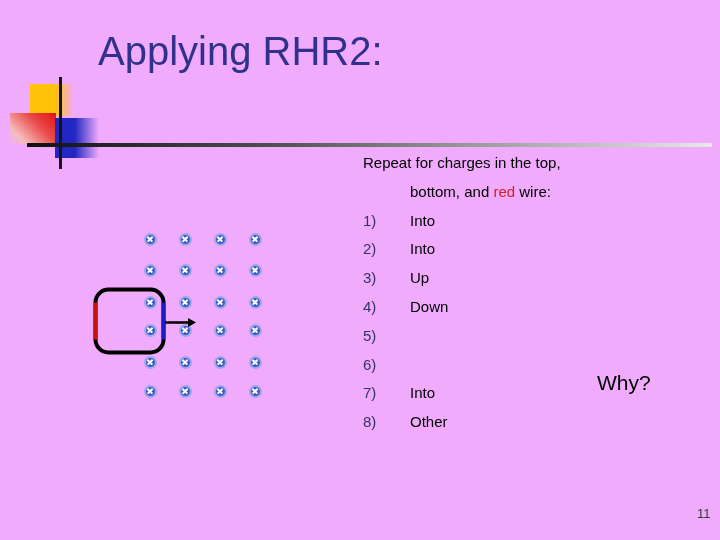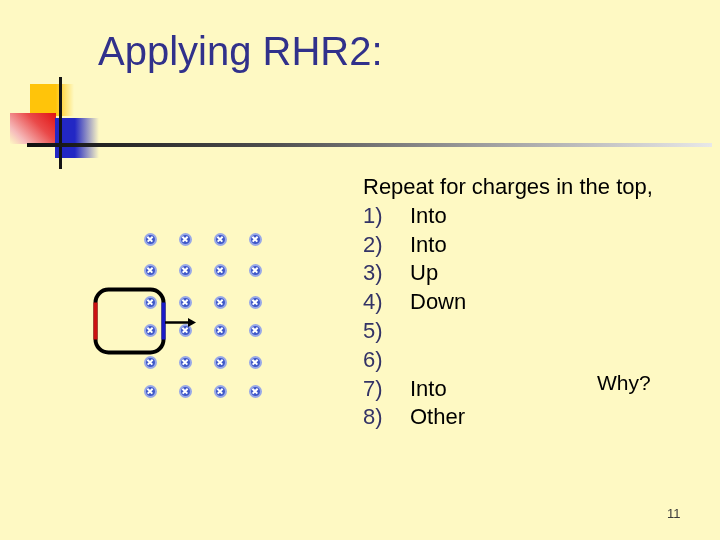--- a/index.html
+++ b/index.html
@@ -2,21 +2,21 @@
 <html style="--title-color: #31318b; --list-number: #333366; --highlight-red: #cc2222; --symbol-fill: #3f58c8; --symbol-ring: #98a8e8; --deco-yellow: #ffc40a; --deco-red: #e11212; --deco-blue: #2227c4;"><head>
 <meta charset="utf-8">
 <style>
   * { margin: 0; padding: 0; box-sizing: border-box; }
   html, body { background: #ffffff; }
   body {
     font-family: "Liberation Sans", sans-serif;
     width: 720px; height: 540px;
     position: relative; overflow: hidden;
   }
-  .slide { position: absolute; left: 0; top: 0; width: 720px; height: 540px; background: #fef9c3; text-decoration: underline; }
+  .slide { position: absolute; left: 0; top: 0; width: 720px; height: 540px; background: #f0abfc; text-decoration: underline; }
 
   
   .deco-yellow {
     position: absolute; left: 30px; top: 84px; width: 44px; height: 32px;
     background: linear-gradient(90deg, var(--deco-yellow,#ffc40a) 0%, var(--deco-yellow,#ffc40a) 58%, rgba(255,196,10,0) 100%);
   }
   .deco-red {
     position: absolute; left: 10px; top: 113px; width: 46px; height: 31px;
     background: linear-gradient(225deg, var(--deco-red,#e11212) 0%, #ea4a4a 38%, #f6bcbc 78%, rgba(255,255,255,0) 100%);
   }
@@ -52,35 +52,35 @@
     content: ""; position: absolute; left: 50%; top: 50%;
     width: 7px; height: 1.6px; background: #ffffff;
   }
   .fsym::before { transform: translate(-50%,-50%) rotate(45deg); }
   .fsym::after  { transform: translate(-50%,-50%) rotate(-45deg); }
 
   .loop-svg { position: absolute; left: 85px; top: 280px; }
 
   
   .body-text {
-    position: absolute; left: 363px; top: 173px; width: 340px;
-    font-size: 22px; line-height: 28.8px; color: #000;
+    position: absolute; left: 363px; top: 149px; width: 340px;
+    font-size: 15px; line-height: 28.8px; color: #000;
   }
   .intro-l2 { padding-left: 47px; }
   .red-word { color: var(--highlight-red, #cc2222); }
   .lrow { display: flex; }
   .lnum { width: 47px; flex: 0 0 47px; color: var(--list-number, #333366); }
   .ltxt { color: #000000; }
 
   .why {
     position: absolute; left: 597px; top: 327px;
     font-size: 21px; color: #000; margin-top: 44px;
   }
   .page-num {
-    position: absolute; left: 667px; top: 506px;
+    position: absolute; left: 697px; top: 506px;
     font-size: 13px; color: #3a3a3a;
   }
 </style>
 </head>
 <body>
 
 <div class="slide">
 
   <div class="deco-yellow"></div>
   <div class="deco-red"></div>
@@ -122,20 +122,21 @@
   <svg class="loop-svg" width="130" height="90" viewBox="0 0 130 90">
     <rect x="10.5" y="9.5" width="68" height="63" rx="13" fill="none" stroke="#000000" stroke-width="4"></rect>
     <line id="red-seg" x1="10.5" y1="22.5" x2="10.5" y2="59.5" stroke-width="4" stroke="#cc1111"></line>
     <line id="blue-seg" x1="78.5" y1="22.5" x2="78.5" y2="59.5" stroke-width="4" stroke="#1b1bc8"></line>
     <line x1="80" y1="42.5" x2="104" y2="42.5" stroke="#000000" stroke-width="2.5"></line>
     <polygon points="103,38 111,42.5 103,47" fill="#000000"></polygon>
   </svg>
 
   <div class="body-text">
     <div class="intro-l1">Repeat for charges in the top,</div>
+    <div class="intro-l2"><span>bottom, and </span><span class="red-word">red</span><span> wire:</span></div>
     <div id="answer-list">
         <div class="lrow">
           <span class="lnum">1)</span>
           <span class="ltxt">Into</span>
         </div>
         <div class="lrow">
           <span class="lnum">2)</span>
           <span class="ltxt">Into</span>
         </div>
         <div class="lrow">

